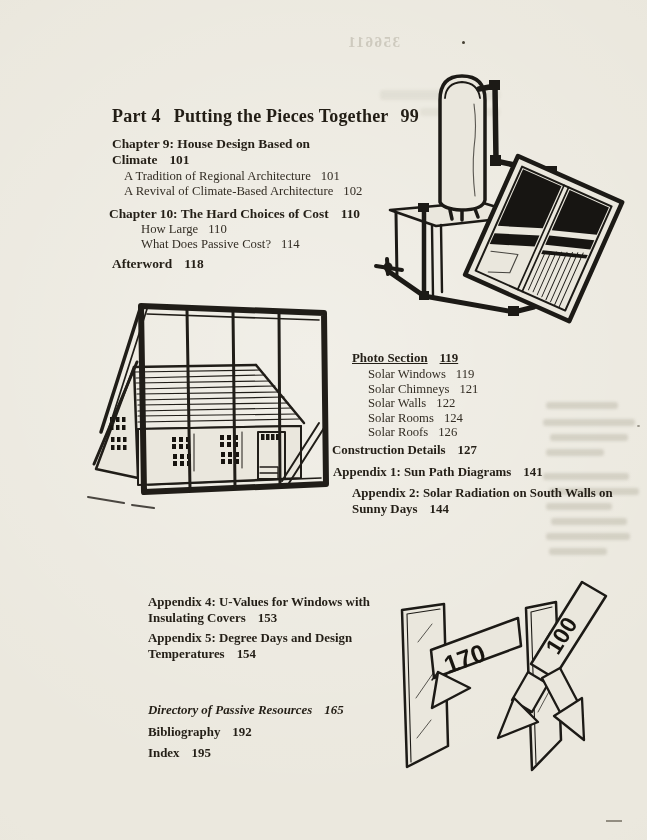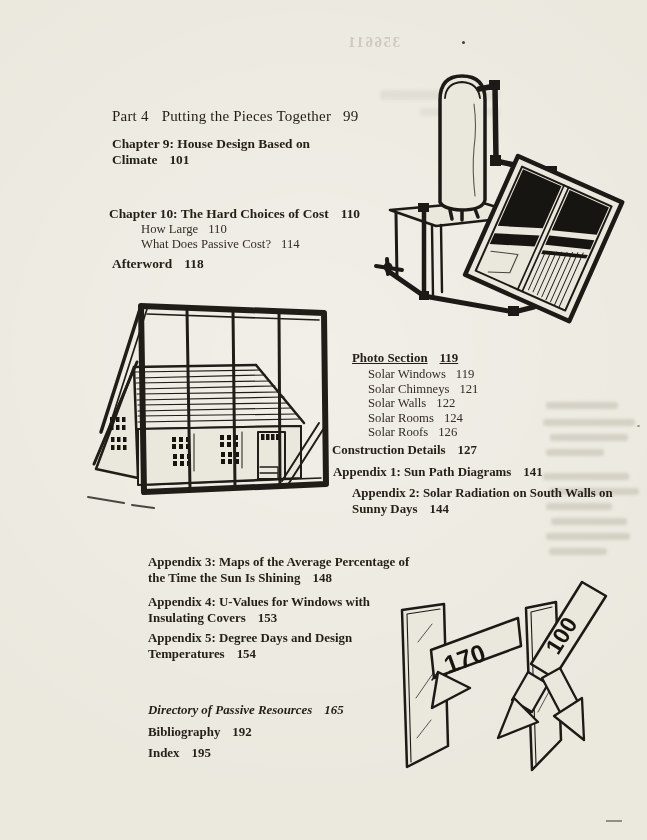--- a/index.html
+++ b/index.html
@@ -5,21 +5,21 @@
   html,body{margin:0;padding:0;background:#cfcdc4;}
   .page{
     position:relative;width:647px;height:840px;overflow:hidden;
     background:
       radial-gradient(ellipse 120% 90% at 48% 42%, rgba(255,255,255,0.30), rgba(255,255,255,0) 60%),
       radial-gradient(ellipse 140% 110% at 50% 50%, #ebe8de 55%, #e2dfd3 92%, #dcd9cc 100%);
     font-family:"Liberation Serif","DejaVu Serif",serif;
     color:#2b2620;
   }
   .entry{position:absolute;}
-  .h1{font-size:15px;line-height:18px;font-weight:normal;color:#221d15;letter-spacing:0.2px;}
+  .h1{font-size:18px;line-height:18px;font-weight:bold;color:#221d15;letter-spacing:0.2px;}
   .h2{font-size:13.4px;line-height:16px;font-weight:bold;color:#241f17;}
   .h3{font-size:12.9px;line-height:15.5px;font-weight:bold;color:#241f17;}
   .sub{font-size:12.7px;color:#332d24;}
   .subL .line{line-height:15px;}
   .subR .line{line-height:14.5px;}
   .pg{margin-left:12px;}
   .pgs{margin-left:10px;}
   .t{margin-left:13px;}
   .nowrap{white-space:nowrap;}
   
@@ -63,20 +63,24 @@
     <div class="ghostline" style="left:420px;top:108px;width:80px;height:8px;opacity:.4;"></div>
   </div>
 
   <div class="entry h1 nowrap" style="left:112px;top:107px;">
     <span>Part 4</span><span class="t">Putting the Pieces Together</span><span class="pg">99</span>
   </div>
 
   <div class="entry h2" style="left:112px;top:136px;width:232px;">
     <span>Chapter 9: House Design Based on Climate</span><span class="pg">101</span>
   </div>
+  <div class="entry sub subL" style="left:124px;top:169px;">
+    <div class="line nowrap"><span>A Tradition of Regional Architecture</span><span class="pgs">101</span></div>
+    <div class="line nowrap"><span>A Revival of Climate-Based Architecture</span><span class="pgs">102</span></div>
+  </div>
 
   <div class="entry h2 nowrap" style="left:101px;top:206px;margin-left:8px;">
     <span>Chapter 10: The Hard Choices of Cost</span><span class="pg">110</span>
   </div>
   <div class="entry sub subL" style="left:124px;top:222px;margin-left:17px;">
     <div class="line nowrap"><span>How Large</span><span class="pgs">110</span></div>
     <div class="line nowrap"><span>What Does Passive Cost?</span><span class="pgs">114</span></div>
   </div>
 
   <div class="entry h2 nowrap" style="left:112px;top:256px;">
@@ -97,23 +101,20 @@
   <div class="entry h3 nowrap" style="left:332px;top:443px;">
     <span>Construction Details</span><span class="pg">127</span>
   </div>
   <div class="entry h3 nowrap" style="left:333px;top:465px;">
     <span>Appendix 1: Sun Path Diagrams</span><span class="pg">141</span>
   </div>
   <div class="entry h3" style="left:352px;top:486px;width:272px;">
     <span>Appendix 2: Solar Radiation on South Walls on Sunny Days</span><span class="pg">144</span>
   </div>
 
-  <div class="entry h3" style="left:148px;top:555px;width:278px;">
-    <span>Appendix 3: Maps of the Average Percentage of the Time the Sun Is Shining</span><span class="pg">148</span>
-  </div>
   <div class="entry h3" style="left:148px;top:595px;width:248px;">
     <span>Appendix 4: U-Values for Windows with Insulating Covers</span><span class="pg">153</span>
   </div>
   <div class="entry h3" style="left:148px;top:631px;width:238px;">
     <span>Appendix 5: Degree Days and Design Temperatures</span><span class="pg">154</span>
   </div>
   <div class="entry h3 nowrap" style="left:148px;top:703px;font-style:italic;">
     <span>Directory of Passive Resources</span><span class="pg">165</span>
   </div>
   <div class="entry h3 nowrap" style="left:148px;top:725px;">

